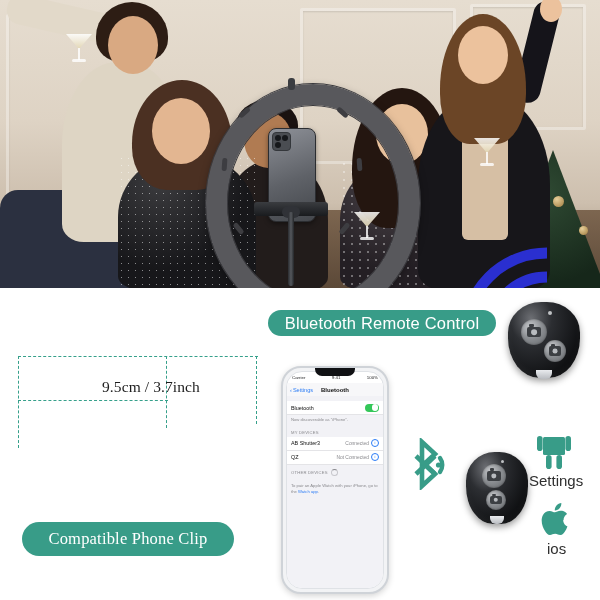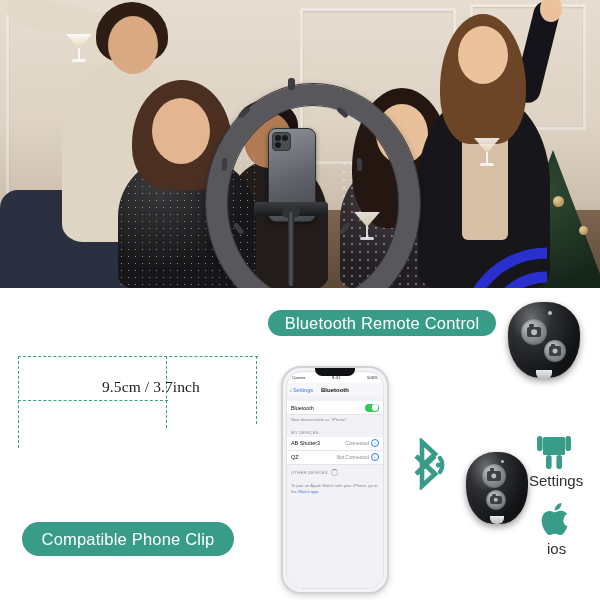--- a/index.html
+++ b/index.html
@@ -137,21 +137,21 @@
   }
   .dim-a{left:84px;top:42px;font-family:Liberation Serif, serif;}
   .dim-b{left:40px;top:82px;}
 
   
   .pill{
     position:absolute;display:flex;align-items:center;justify-content:center;
     border-radius:999px;color:#fff;font-size:17px;letter-spacing:.2px;
   }
   .pill-bt{left:268px;top:22px;width:228px;height:26px;font-size:16.5px;text-align:right;}
-  .pill-clip{left:22px;top:234px;width:212px;height:34px;font-size:16.5px;}
+  .pill-clip{left:22px;top:234px;width:212px;height:34px;font-size:16.5px;font-family:Liberation Serif, serif;}
 
   
   .phone{
     position:absolute;left:281px;top:78px;width:104px;height:224px;
     border-radius:20px;background:#f2f3f5;
     border:2.5px solid #cfd3d8;
     box-shadow:0 2px 6px rgba(0,0,0,.17);
     overflow:hidden;
   }
   .phone-inner{

